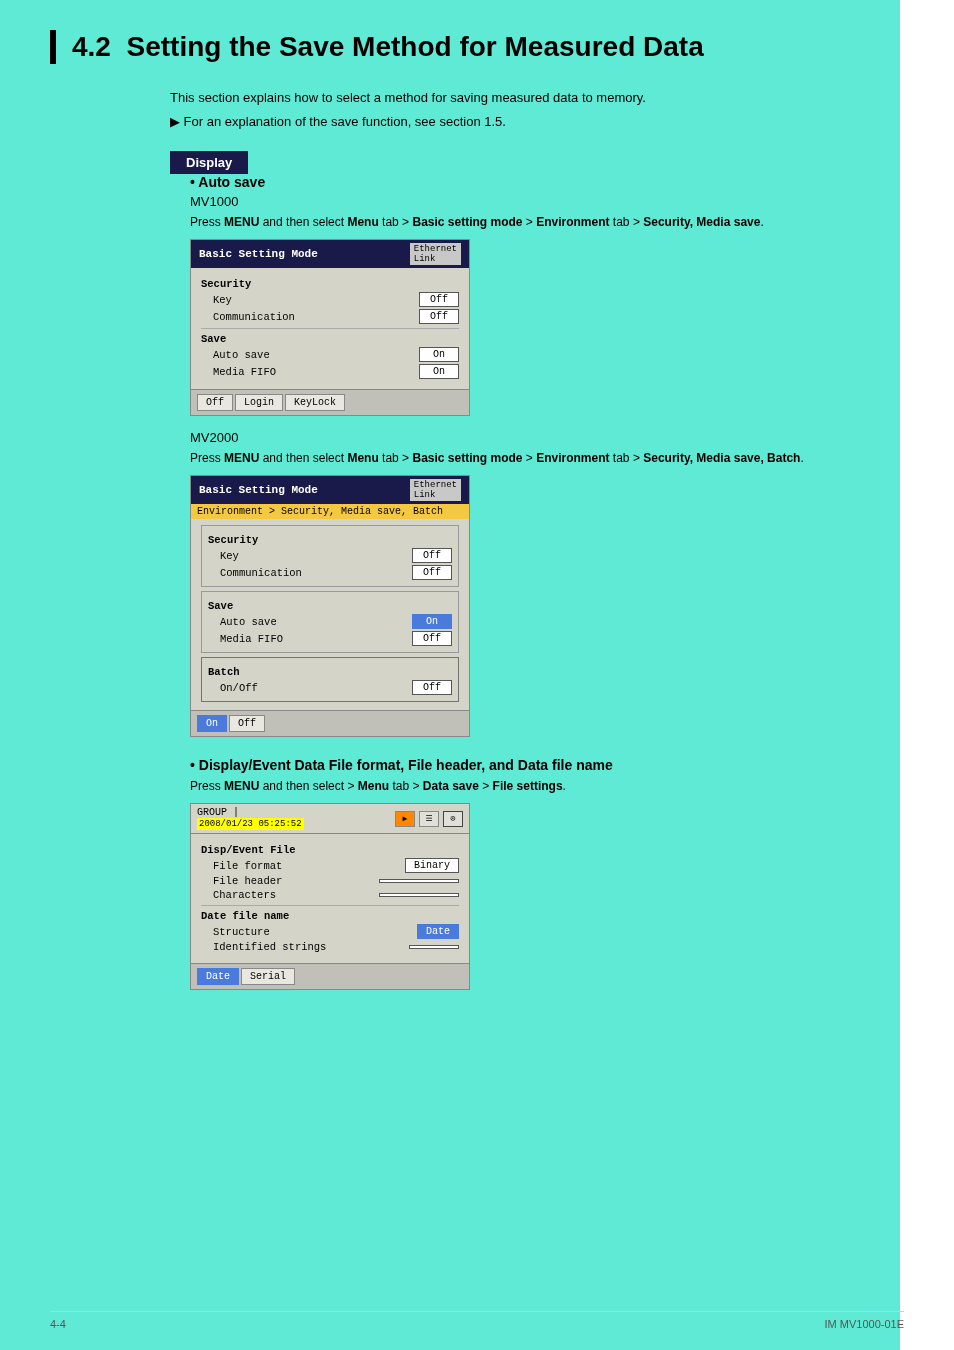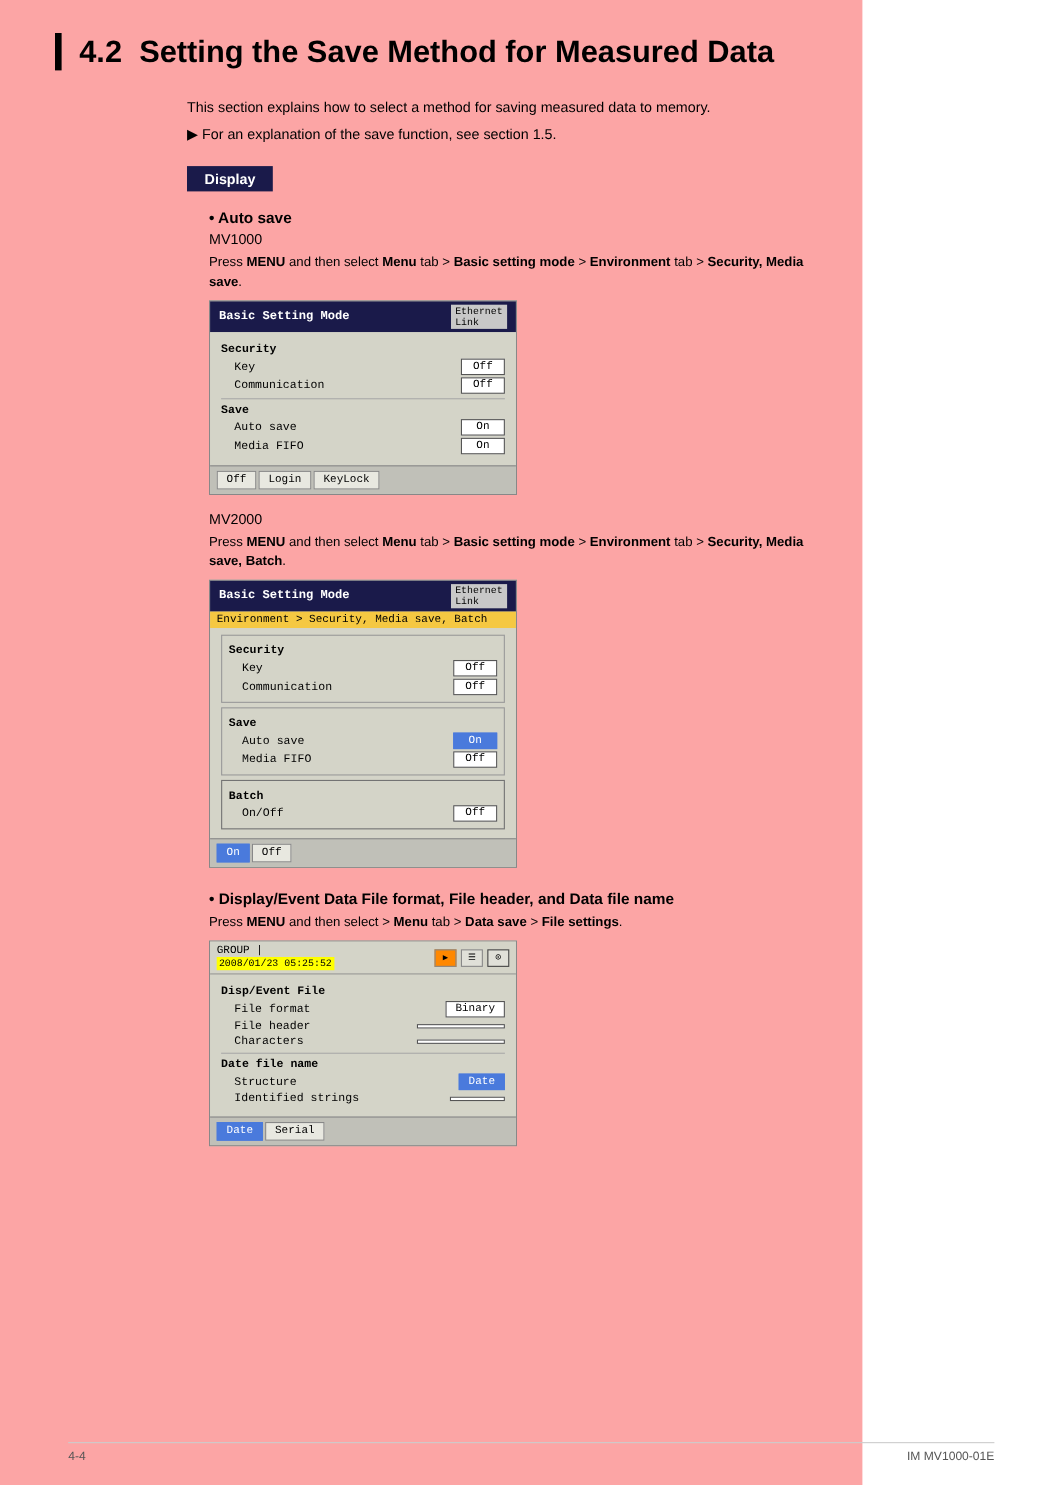--- a/index.html
+++ b/index.html
@@ -7,23 +7,23 @@
       background: #fff;
       font-family: Arial, sans-serif;
       font-size: 14px;
       color: #000;
       width: 954px;
       min-height: 1350px;
       padding: 0;
     }
 
     .page-container {
-      width: 784px;
+      width: 900px;
       min-height: 1350px;
-      background: #fca5a5;
+      background: #5eead4;
       padding: 30px 50px 50px 50px;
     }
 
     
     .chapter-header {
       border-left: 6px solid #000;
       padding-left: 16px;
       margin-bottom: 24px;
     }
     .chapter-title {
@@ -45,21 +45,20 @@
 
     
     .display-label-box {
       display: inline-block;
       background: #1a1a4a;
       color: #fff;
       font-size: 13px;
       font-weight: bold;
       padding: 4px 16px;
       margin-left: 120px;
-      margin-bottom: 16px;
     }
 
     
     .section-content {
       margin-left: 140px;
     }
 
     
     .bullet-item {
       margin-bottom: 20px;
@@ -212,21 +211,21 @@
       font-size: 8px;
     }
     .icon-block.orange {
       background: #ff8800;
     }
 
     
     .page-footer {
       position: absolute;
       bottom: 20px;
-      left: 62px;
+      left: 50px;
       right: 50px;
       display: flex;
       justify-content: space-between;
       font-size: 11px;
       color: #555;
       border-top: 1px solid #ccc;
       padding-top: 6px;
     }
   </style>
 </head>

